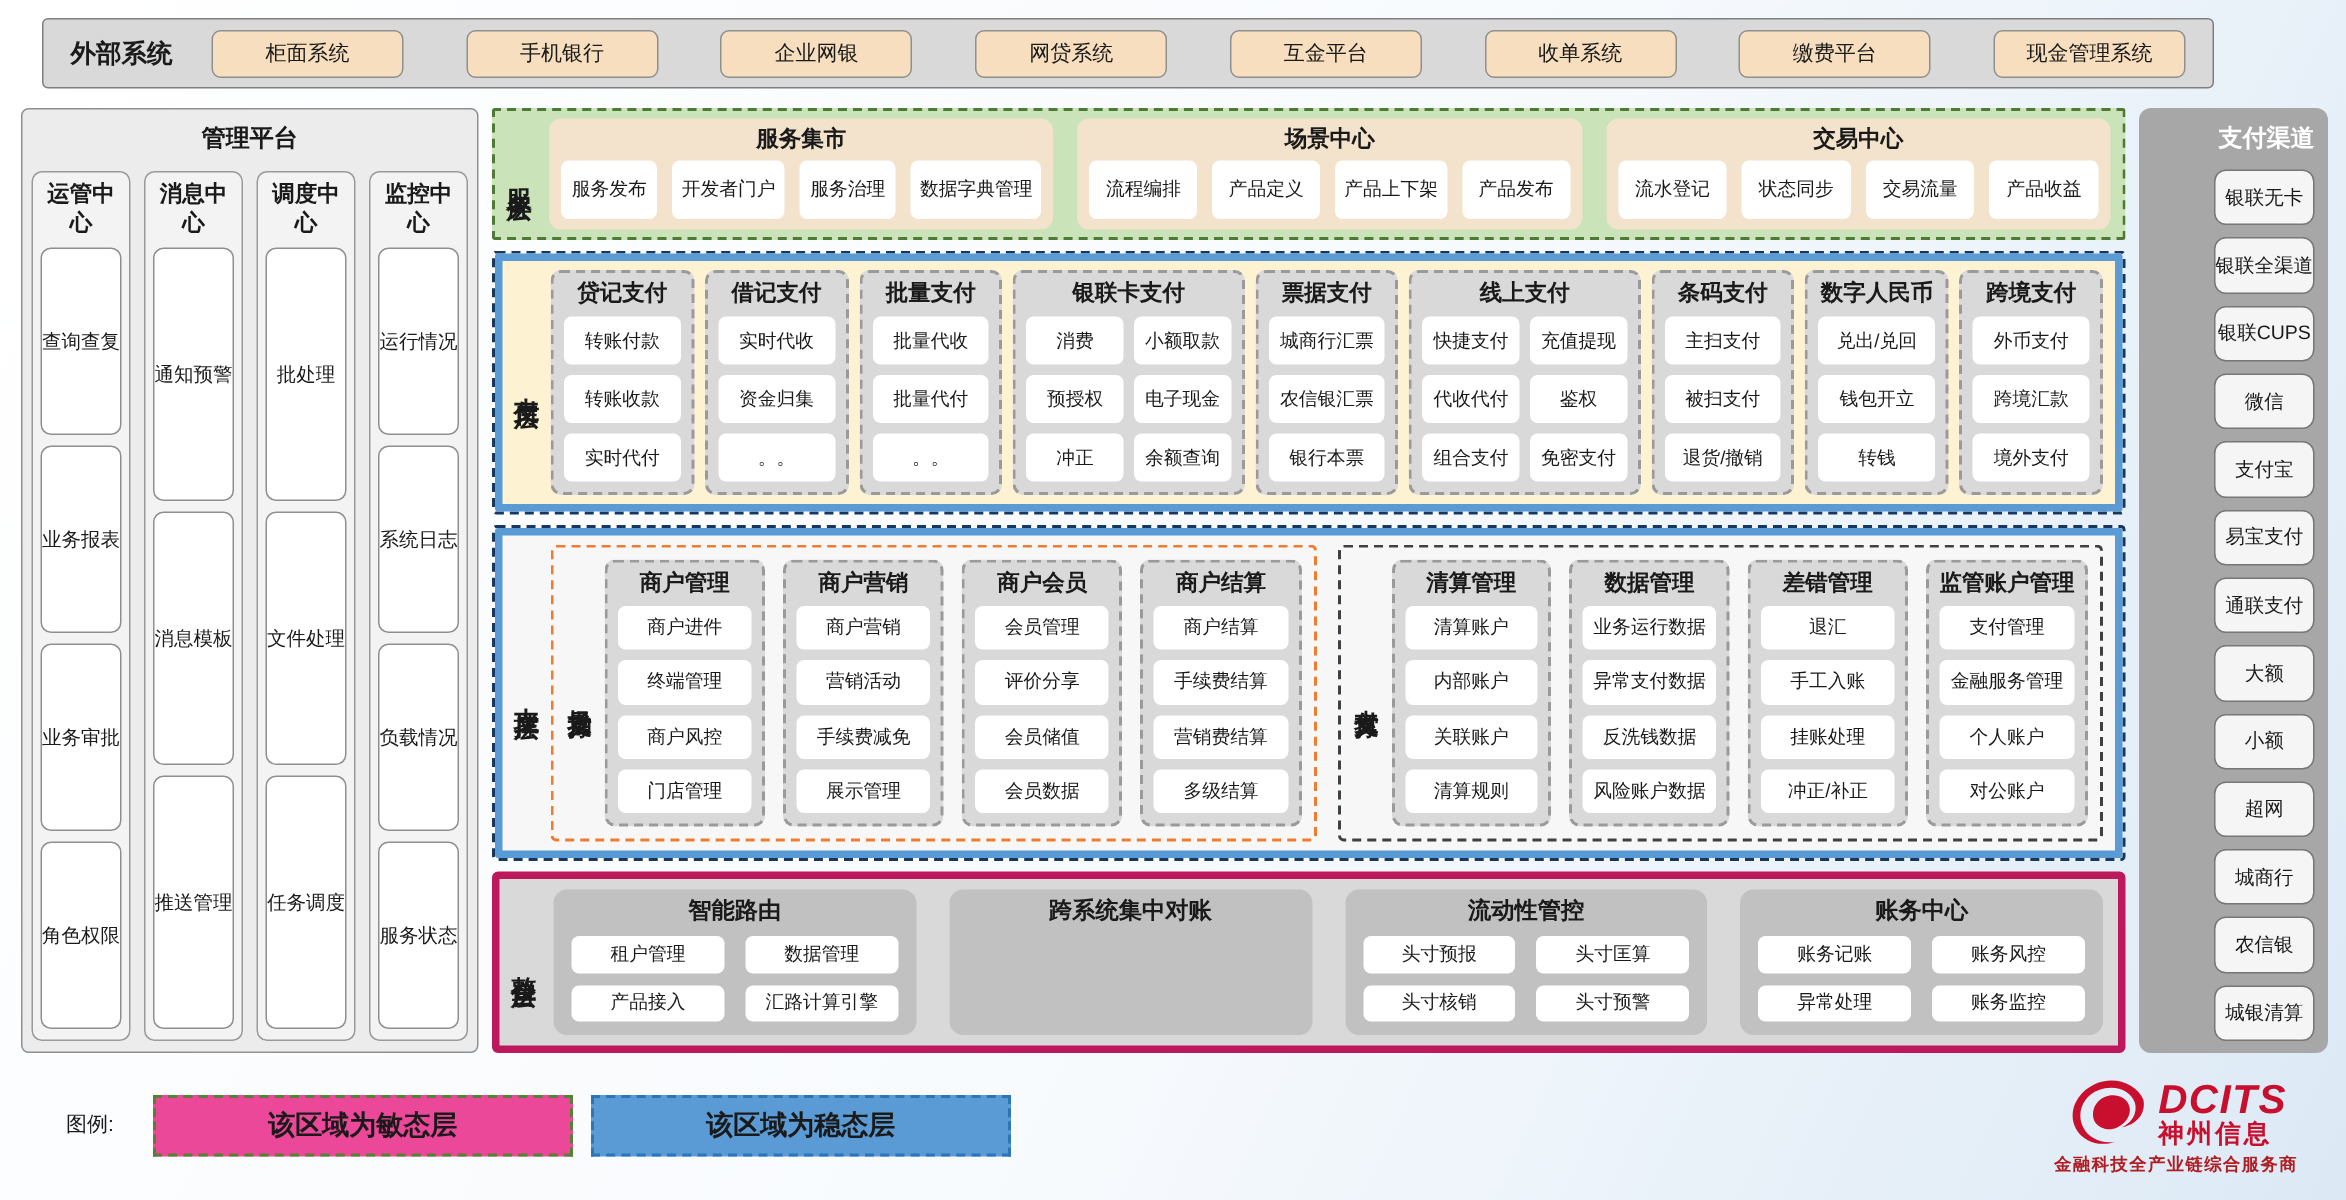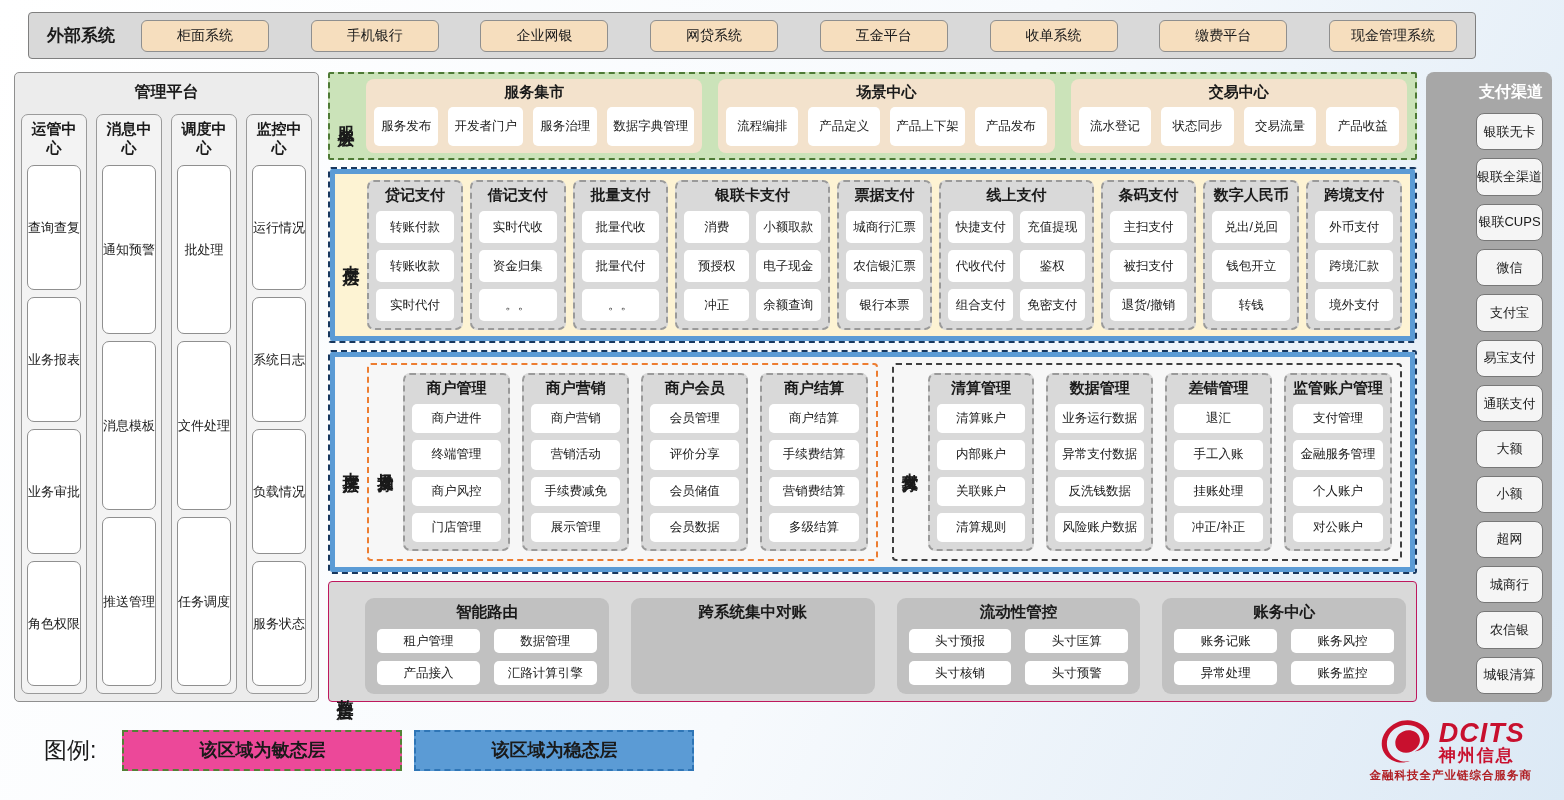--- a/index.html
+++ b/index.html
@@ -92,42 +92,42 @@
   
   .sup-groups { flex:1; display:flex; gap:14px; }
   .sup-group {
     flex:1; border:2px dashed #404040; border-radius:4px;
     display:flex; padding:8px 8px 8px 4px; gap:6px;
   }
   .sup-cols { flex:1; display:flex; gap:12px; }
 
   
   .layer-integration {
-    flex:1; background:#d9d9d9; border:1px solid #be185d; border-radius:4px;
-    display:flex; padding:7px 10px 7px 4px; gap:8px;align-items:flex-end;
+    flex:1; background:#d9d9d9; border:5px solid #be185d; border-radius:4px;
+    display:flex; padding:7px 10px 7px 4px; gap:8px;
   }
   .int-groups { flex:1; display:flex; gap:22px; }
   .int-group {
     flex:1; background:#c1c1c1; border-radius:9px; padding:4px 12px 9px;
     display:flex; flex-direction:column; gap:6px;
   }
   .int-title { font-weight:bold; font-size:15.5px; text-align:center; }
   .int-items { flex:1; display:grid; grid-template-columns:1fr 1fr; gap:8px 14px; }
 
   
   .sidebar-right {
     flex:0 0 126px; background:#a7a7a7; border-radius:8px;
     padding:8px 9px; display:flex; flex-direction:column; gap:8px;align-items:flex-end;
   }
   .chan-title { font-weight:bold; font-size:16px; color:#ffffff; text-align:center; padding:2px 0; }
   .btn.chan { background:#f5f5f5; border:1px solid #777; border-radius:8px; font-size:13px; flex:1; min-height:26px; }
 
   
   .footer { flex:0 0 92px; display:flex; align-items:center; padding:10px 6px 6px 30px; gap:14px; }
-  .legend-label { font-size:23px;text-align:right; }
+  .legend-label { font-size:14px;text-align:right; }
   .legend-box {
     width:280px; height:41px; display:flex; align-items:center; justify-content:center;
     font-weight:bold; font-size:18px; border:2px dashed #000; margin-left:12px;
   }
   .logo { margin-left:auto; margin-right:14px; display:flex; flex-direction:column; align-items:center; gap:1px; }
   .logo-top { display:flex; align-items:center; gap:4px; }
   .logo-txt { display:flex; flex-direction:column; line-height:1.05; }
   .logo-en { font-weight:bold; font-style:italic; font-size:27px; color:#c8102e; letter-spacing:1px; }
   .logo-cn { font-weight:bold; font-size:17px; color:#c8102e; letter-spacing:2px; }
   .logo-tag { font-weight:bold; font-size:11.5px; color:#b01e23; letter-spacing:1px; }

